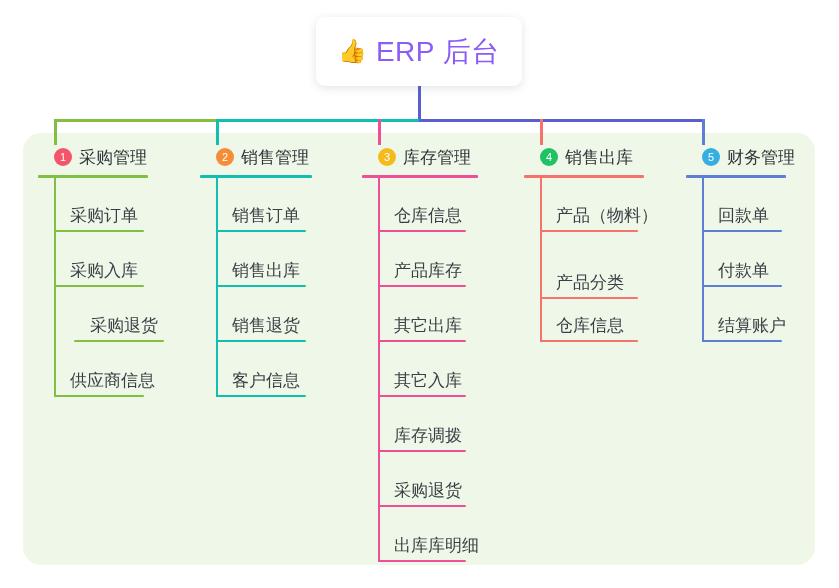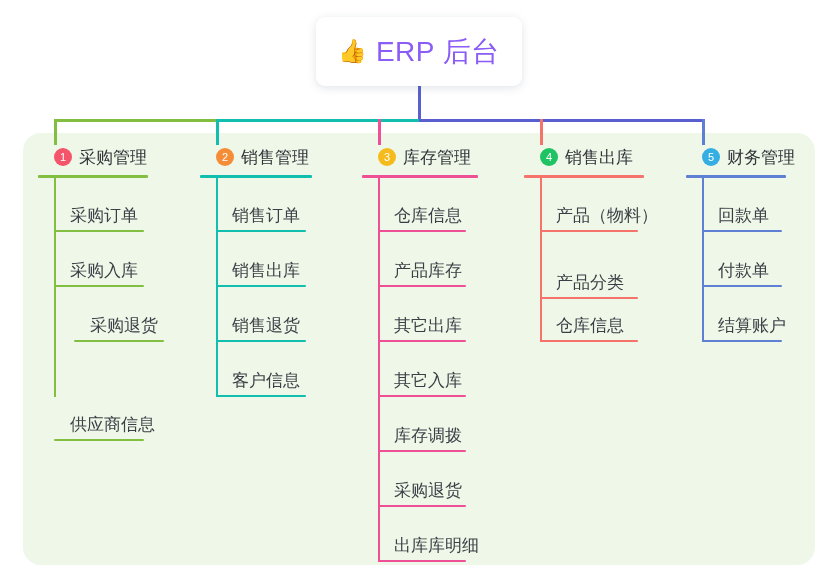--- a/index.html
+++ b/index.html
@@ -163,21 +163,21 @@
           <div class="leaf-rule" style="width: 90px; background: rgb(130, 191, 65);"></div>
         </div>
         <div class="leaf" style="top: 115px; width: 90px;">
           <span class="leaf-text">采购入库</span>
           <div class="leaf-rule" style="width: 90px; background: rgb(130, 191, 65);"></div>
         </div>
         <div class="leaf" style="top: 170px; width: 90px; margin-left: 20px;">
           <span class="leaf-text">采购退货</span>
           <div class="leaf-rule" style="width: 90px; background: rgb(130, 191, 65);"></div>
         </div>
-        <div class="leaf" style="top: 225px; width: 90px; margin-top: 44px;">
+        <div class="leaf" style="top: 225px; width: 90px;">
           <span class="leaf-text">供应商信息</span>
           <div class="leaf-rule" style="width: 90px; background: rgb(130, 191, 65);"></div>
         </div>
       </div>
       <div class="column" style="left: 200px;">
         <div class="col-head">
           <span class="badge" style="background: rgb(245, 141, 56);">2</span>
           <span class="col-title">销售管理</span>
         </div>
         <div class="head-rule" style="width: 112px; background: rgb(18, 191, 174);"></div>

